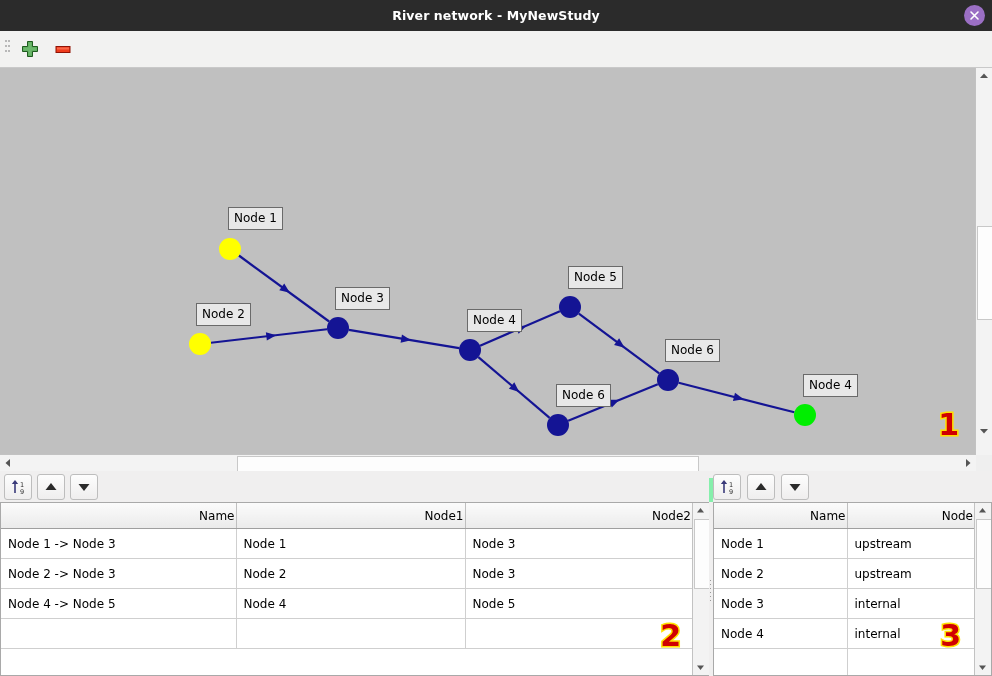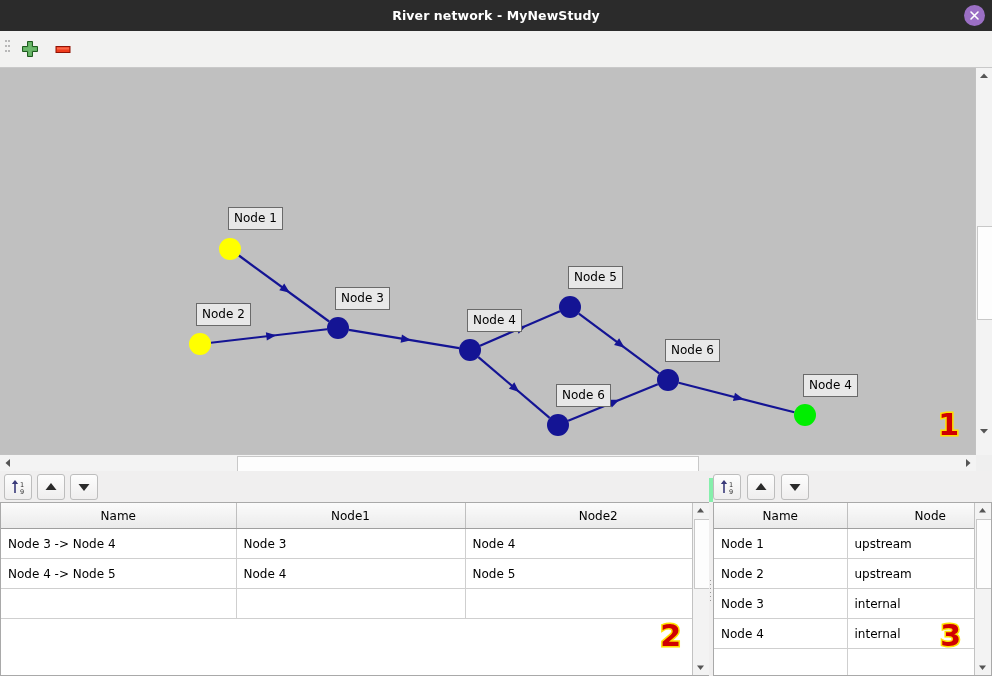--- a/index.html
+++ b/index.html
@@ -97,21 +97,21 @@
   }
   .pt-btn svg{position:absolute;left:0;top:0;}
 
   .grid{position:absolute;left:0;top:31px;right:0;bottom:0;background:#ffffff;
         border:1px solid #a9a9a9;border-right:none;overflow:hidden;}
   .gridscroll{position:absolute;left:0;top:0;right:17px;bottom:0;overflow:hidden;}
   table.tbl{border-collapse:collapse;width:100%;table-layout:fixed;}
   table.tbl th{
     background:linear-gradient(#fbfbfb,#ebebeb);
     border-right:1px solid #bfbfbf;border-bottom:1px solid #9f9f9f;
-    font-weight:normal;font-size:12px;height:23px;color:#000;text-align:center;
+    font-weight:normal;font-size:12px;height:23px;color:#000;text-align:right;
   }
   table.tbl th:last-child{border-right:none;padding-left:40px;}
   table.tbl td{
     border-right:1px solid #cfcfcf;border-bottom:1px solid #cfcfcf;
     height:29px;padding:0 0 0 7px;font-size:12px;color:#000;
     white-space:nowrap;overflow:hidden;
   }
   table.tbl td:last-child{border-right:none;}
   .grid-sb{
     position:absolute;right:0;top:0;width:16px;bottom:0;background:#f3f3f3;
@@ -289,23 +289,28 @@
             </colgroup>
           <thead>
               <tr id="reach-head">
                 <th>Name</th>
                 <th>Node1</th>
                 <th>Node2</th>
               </tr>
             </thead>
           <tbody id="reach-body">
               <tr>
-                <td>Node 3 -&gt; Node 4</td>
+                <td>Node 1 -&gt; Node 3</td>
+                <td>Node 1</td>
                 <td>Node 3</td>
-                <td>Node 4</td>
+              </tr>
+              <tr>
+                <td>Node 2 -&gt; Node 3</td>
+                <td>Node 2</td>
+                <td>Node 3</td>
               </tr>
               <tr>
                 <td>Node 4 -&gt; Node 5</td>
                 <td>Node 4</td>
                 <td>Node 5</td>
               </tr>
               <tr>
                 <td></td>
                 <td></td>
                 <td></td>

